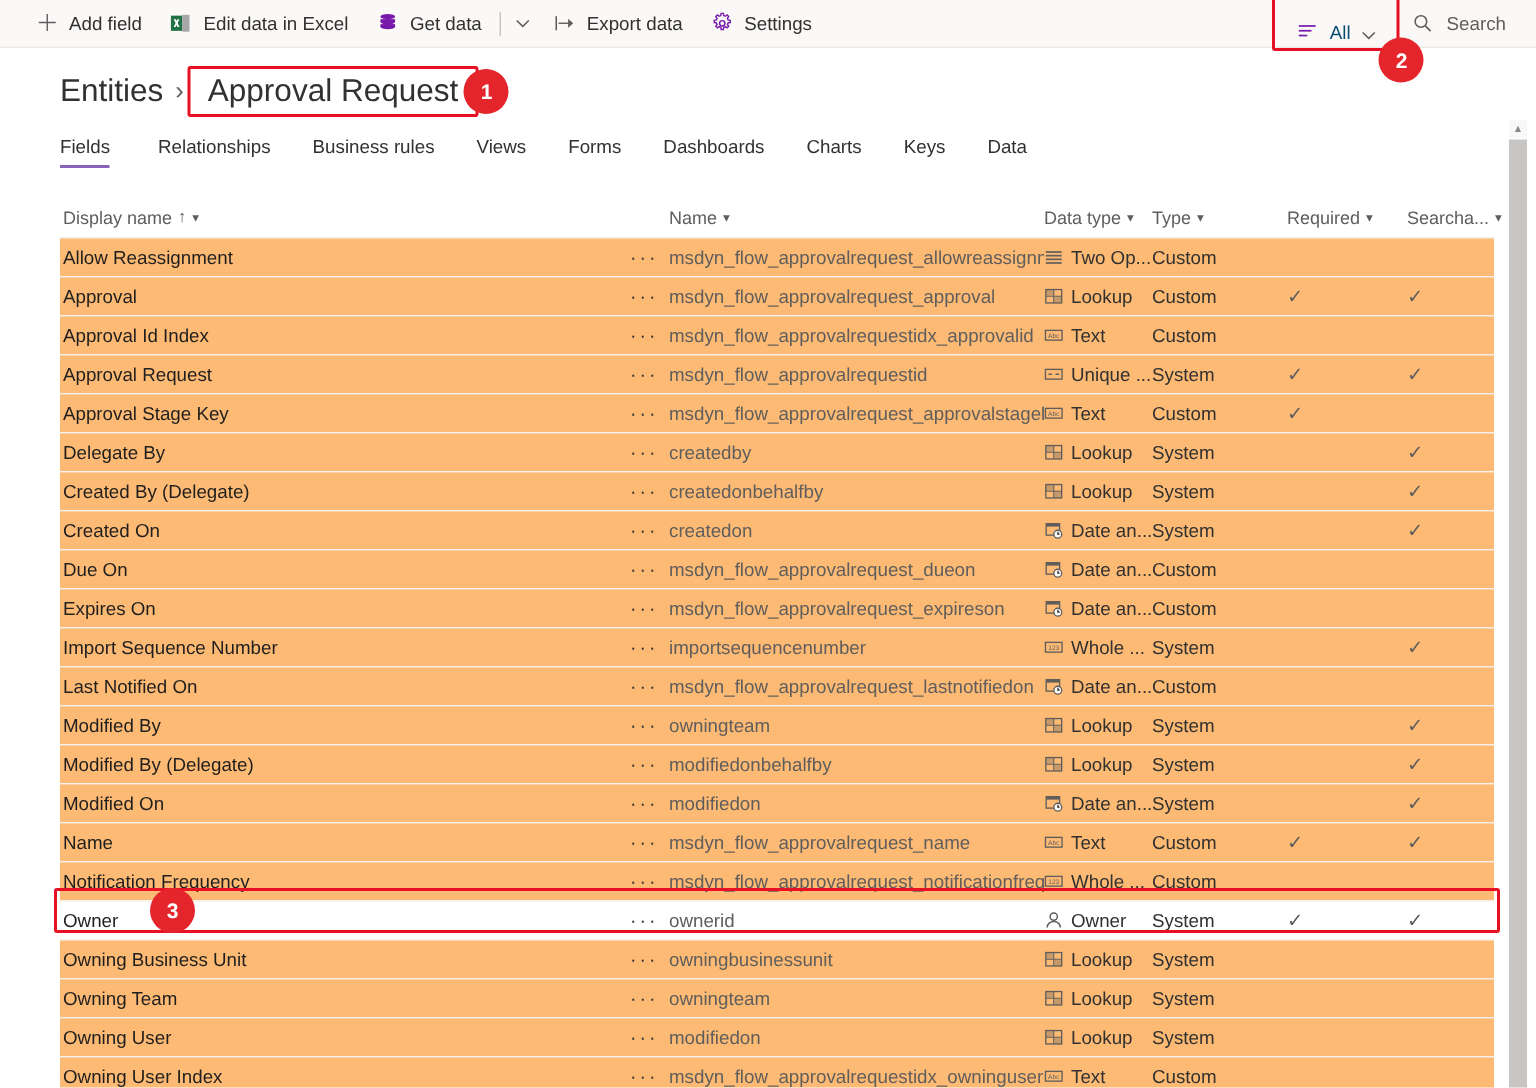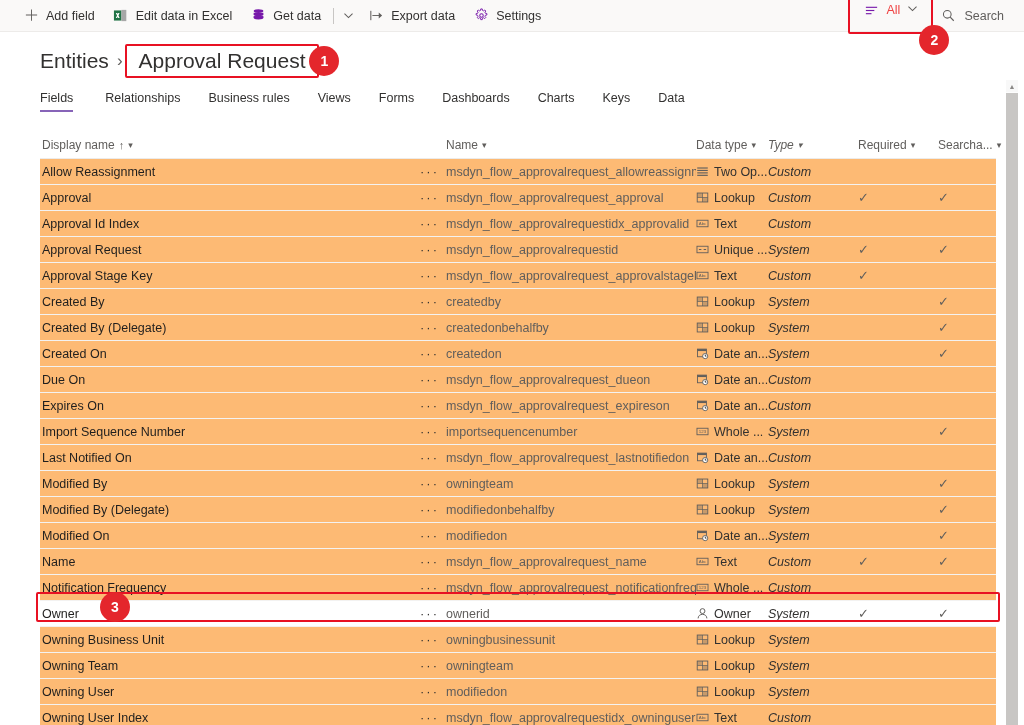--- a/index.html
+++ b/index.html
@@ -41,23 +41,23 @@
   .chev-btn {
     display:flex; align-items:center; justify-content:center;
     width:22px; height:30px; cursor:pointer; color:#605e5c;
   }
 
   .cmd-right {
     margin-left:auto;
     display:flex; align-items:center;
   }
   .filter-all {
-    display:flex; align-items:flex-start; gap:7px;
+    display:flex; align-items:flex-end; gap:7px;
     padding:0 10px; height:26px;
-    font-size:12.5px; color:#ef4444; cursor:pointer;
+    font-size:12.5px; color:#0c4a6e; cursor:pointer;
     position:relative;
   }
   .search-box {
     display:flex; align-items:center; gap:8px;
     padding:0 10px 0 12px; height:30px;
     font-size:12.5px; color:#605e5c; cursor:text;
   }
   .search-box .ph { color:#605e5c; }
 
   
@@ -145,21 +145,21 @@
     white-space:nowrap;
     overflow:hidden;
   }
   .hc .sortarrow { font-size:11px; color:#605e5c; }
   .hc .caret { font-size:9px; color:#605e5c; }
 
   .c-display { width:378px; flex:0 0 378px; padding-left:2px;}
   .c-ellip   { width:28px;  flex:0 0 28px; }
   .c-name    { width:250px; flex:0 0 250px; }
   .c-dtype   { width:72px;  flex:0 0 72px; }
-  .c-type    { width:90px;  flex:0 0 90px;font-style:italic; }
+  .c-type    { width:90px;  flex:0 0 90px; }
   .c-req     { width:80px;  flex:0 0 80px; }
   .c-search  { width:78px;  flex:0 0 78px; }
 
   .row {
     display:flex;
     align-items:center;
     height:26px;
     font-size:12.5px;
     border-bottom:1px solid #f3f2f1;
     background:#fdba74;
@@ -455,21 +455,21 @@
                 <span>Text</span>
               </span>
             </div>
             <div class="cell typ c-type">Custom</div>
             <div class="cell c-req">
               <span class="check">✓</span>
             </div>
             <div class="cell c-search"></div>
           </div>
           <div class="row">
-            <div class="cell dispname c-display">Created By</div>
+            <div class="cell dispname c-display">Delegate By</div>
             <div class="cell ellipsis-cell c-ellip">···</div>
             <div class="cell logical c-name">createdby</div>
             <div class="cell dtype c-dtype">
               <span class="dt-wrap">
                 <span class="dt-ico">
                   <svg width="13" height="13" viewBox="0 0 16 16">
                     <rect x="1.5" y="2.5" width="13" height="11" fill="none" stroke="#605e5c" stroke-width="1.1"></rect>
                     <rect x="1.5" y="2.5" width="6" height="5" fill="#605e5c" opacity="0.35"></rect>
                     <rect x="8.5" y="8.5" width="6" height="5" fill="#605e5c" opacity="0.35"></rect>
                     <path d="M8 2.5v11M1.5 8h13" stroke="#605e5c" stroke-width="0.9"></path>

